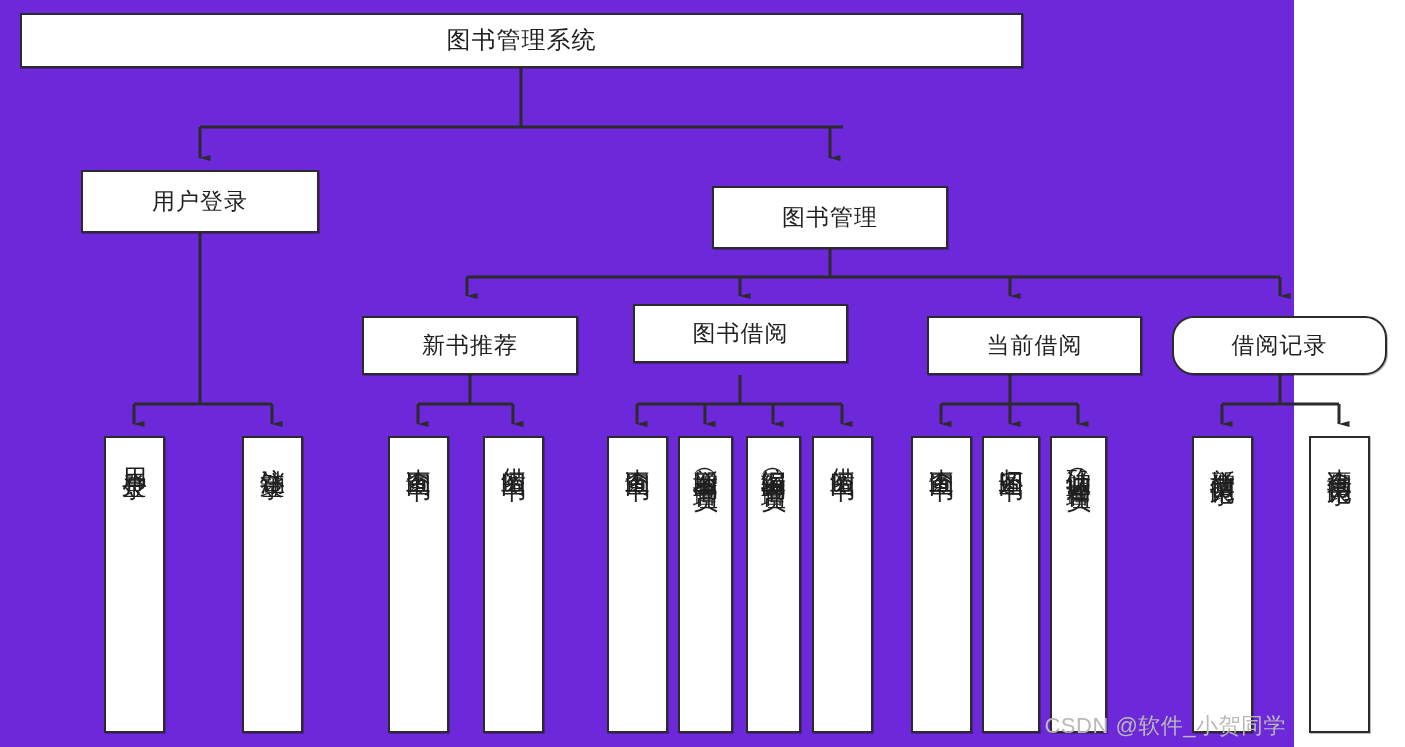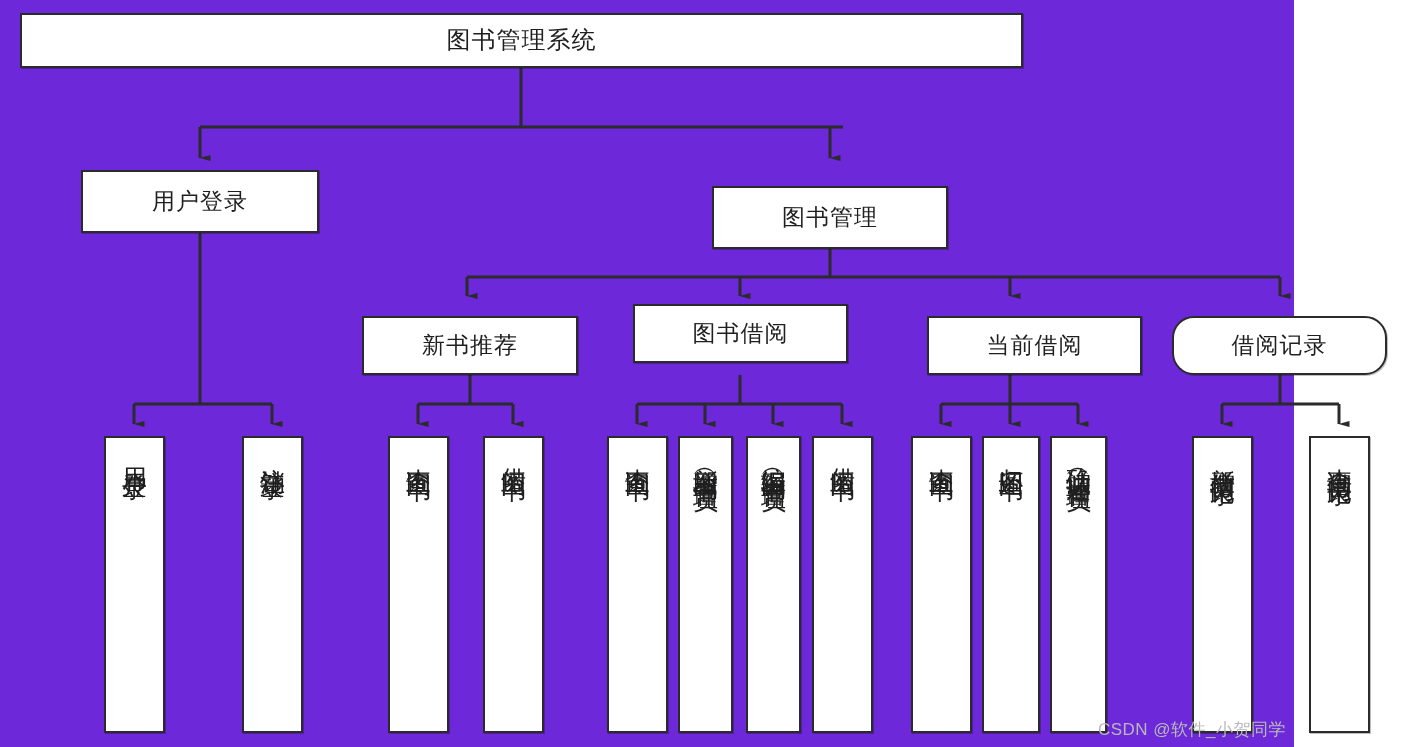--- a/index.html
+++ b/index.html
@@ -31,21 +31,21 @@
     text-orientation:upright;
     font-size:25px;
     letter-spacing:3px;
     line-height:1;
     white-space:nowrap;
   }
   #root-node .label{font-size:24px;}
   .watermark{
     position:absolute;
     right:8px;bottom:6px;
-    font-size:17px;
+    font-size:22px;
     color:#b9b9b9;
     letter-spacing:0.5px;
     white-space:nowrap;
     user-select:none;
   }
 </style>
 </head>
 <body>
 
 <div id="stage">

